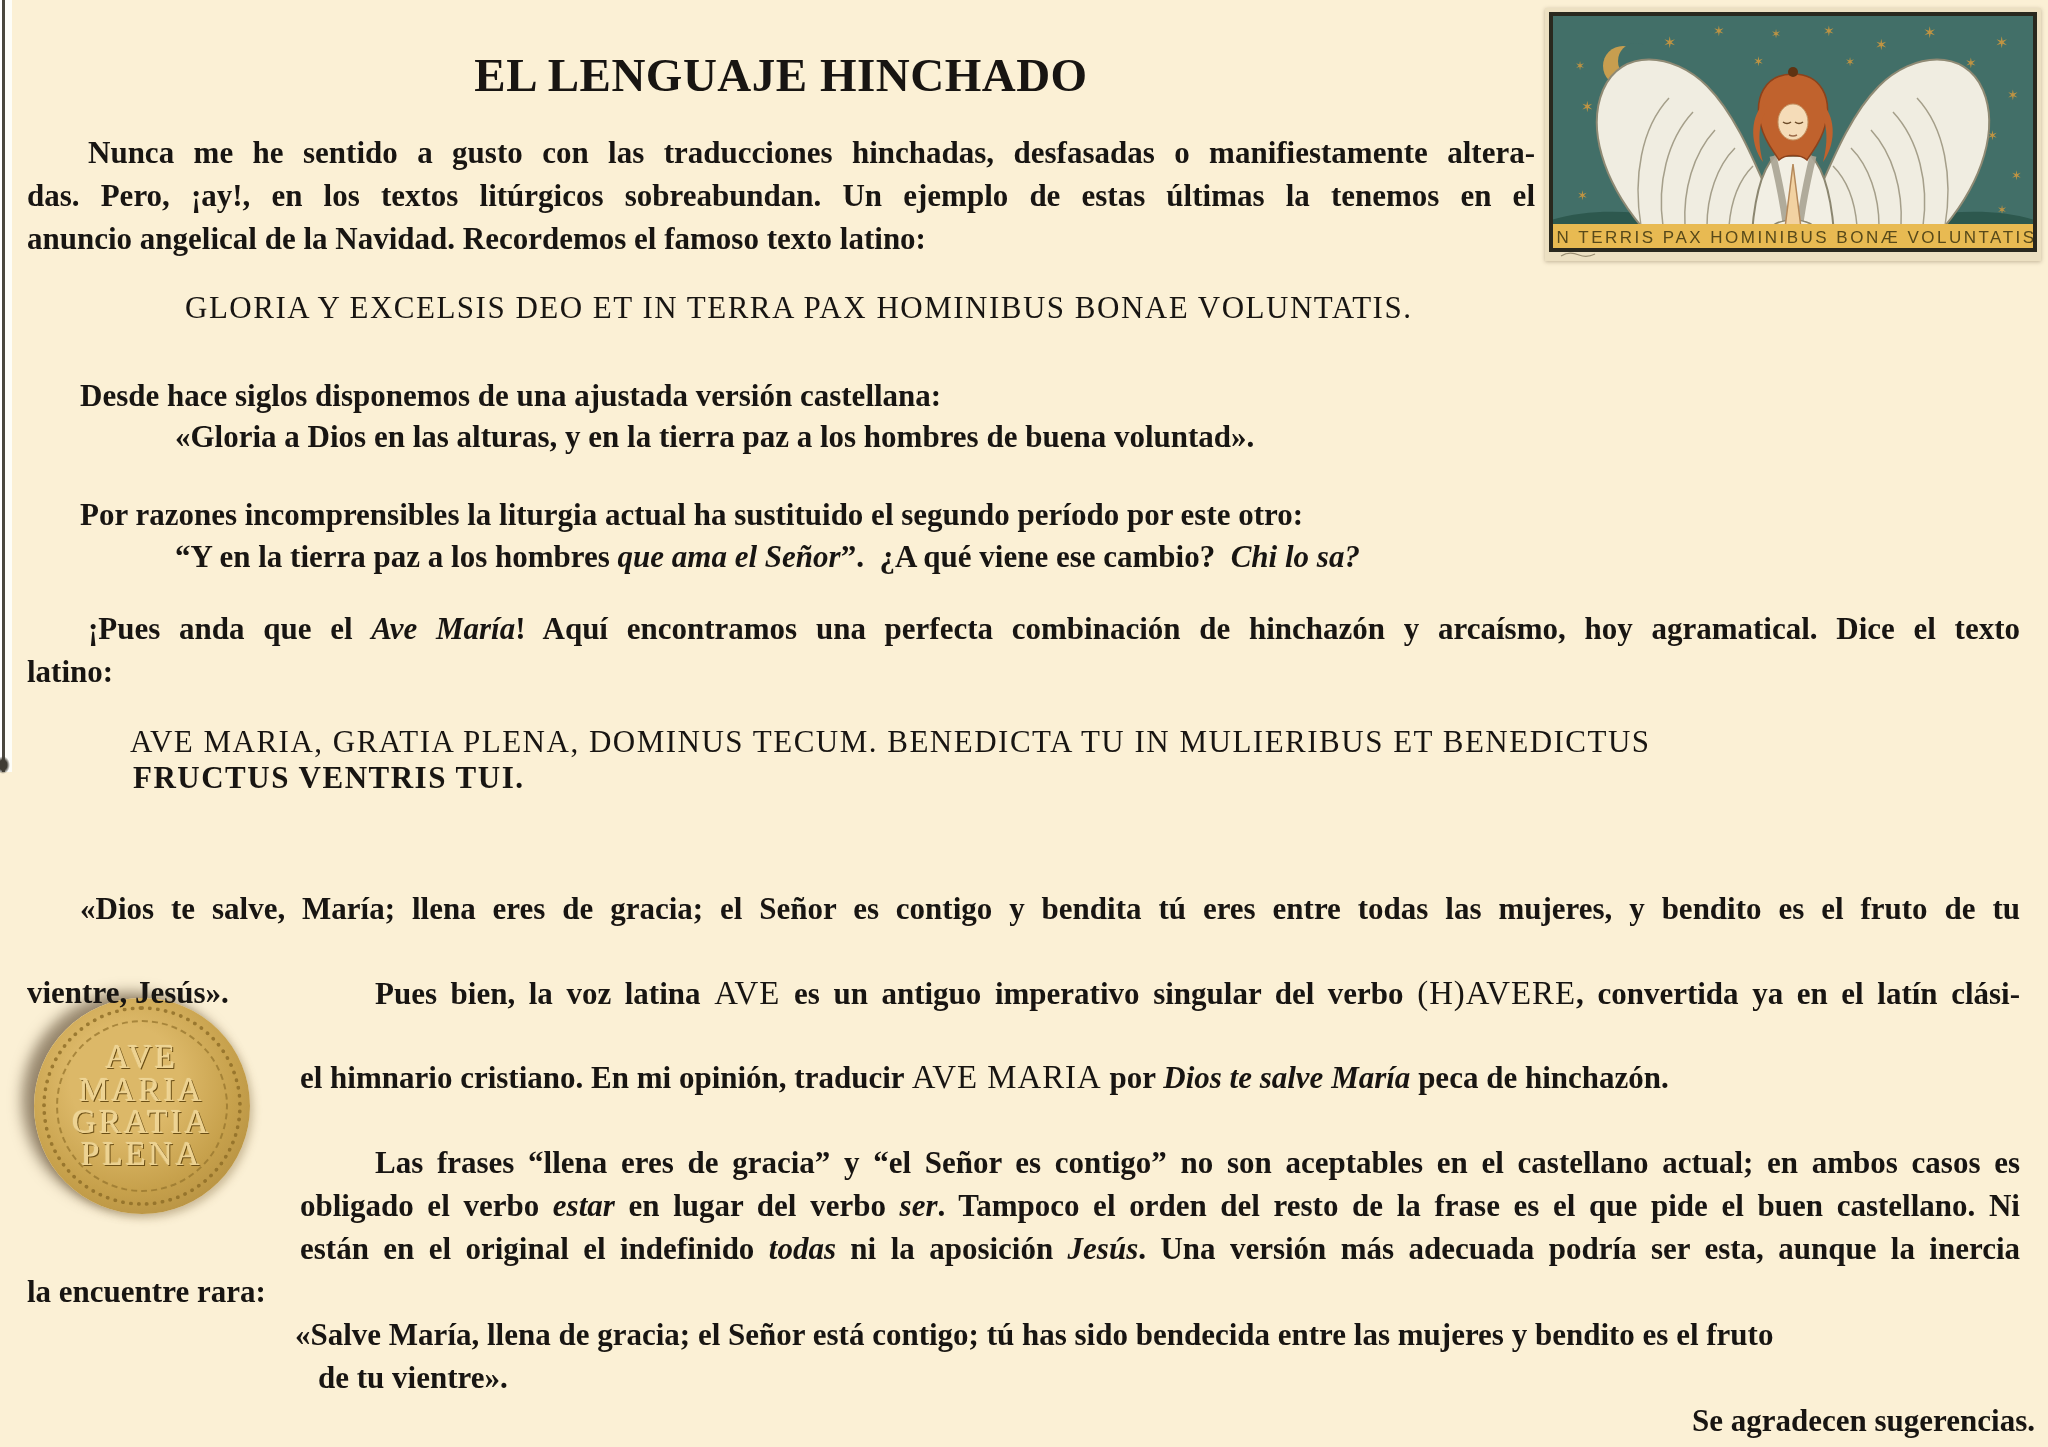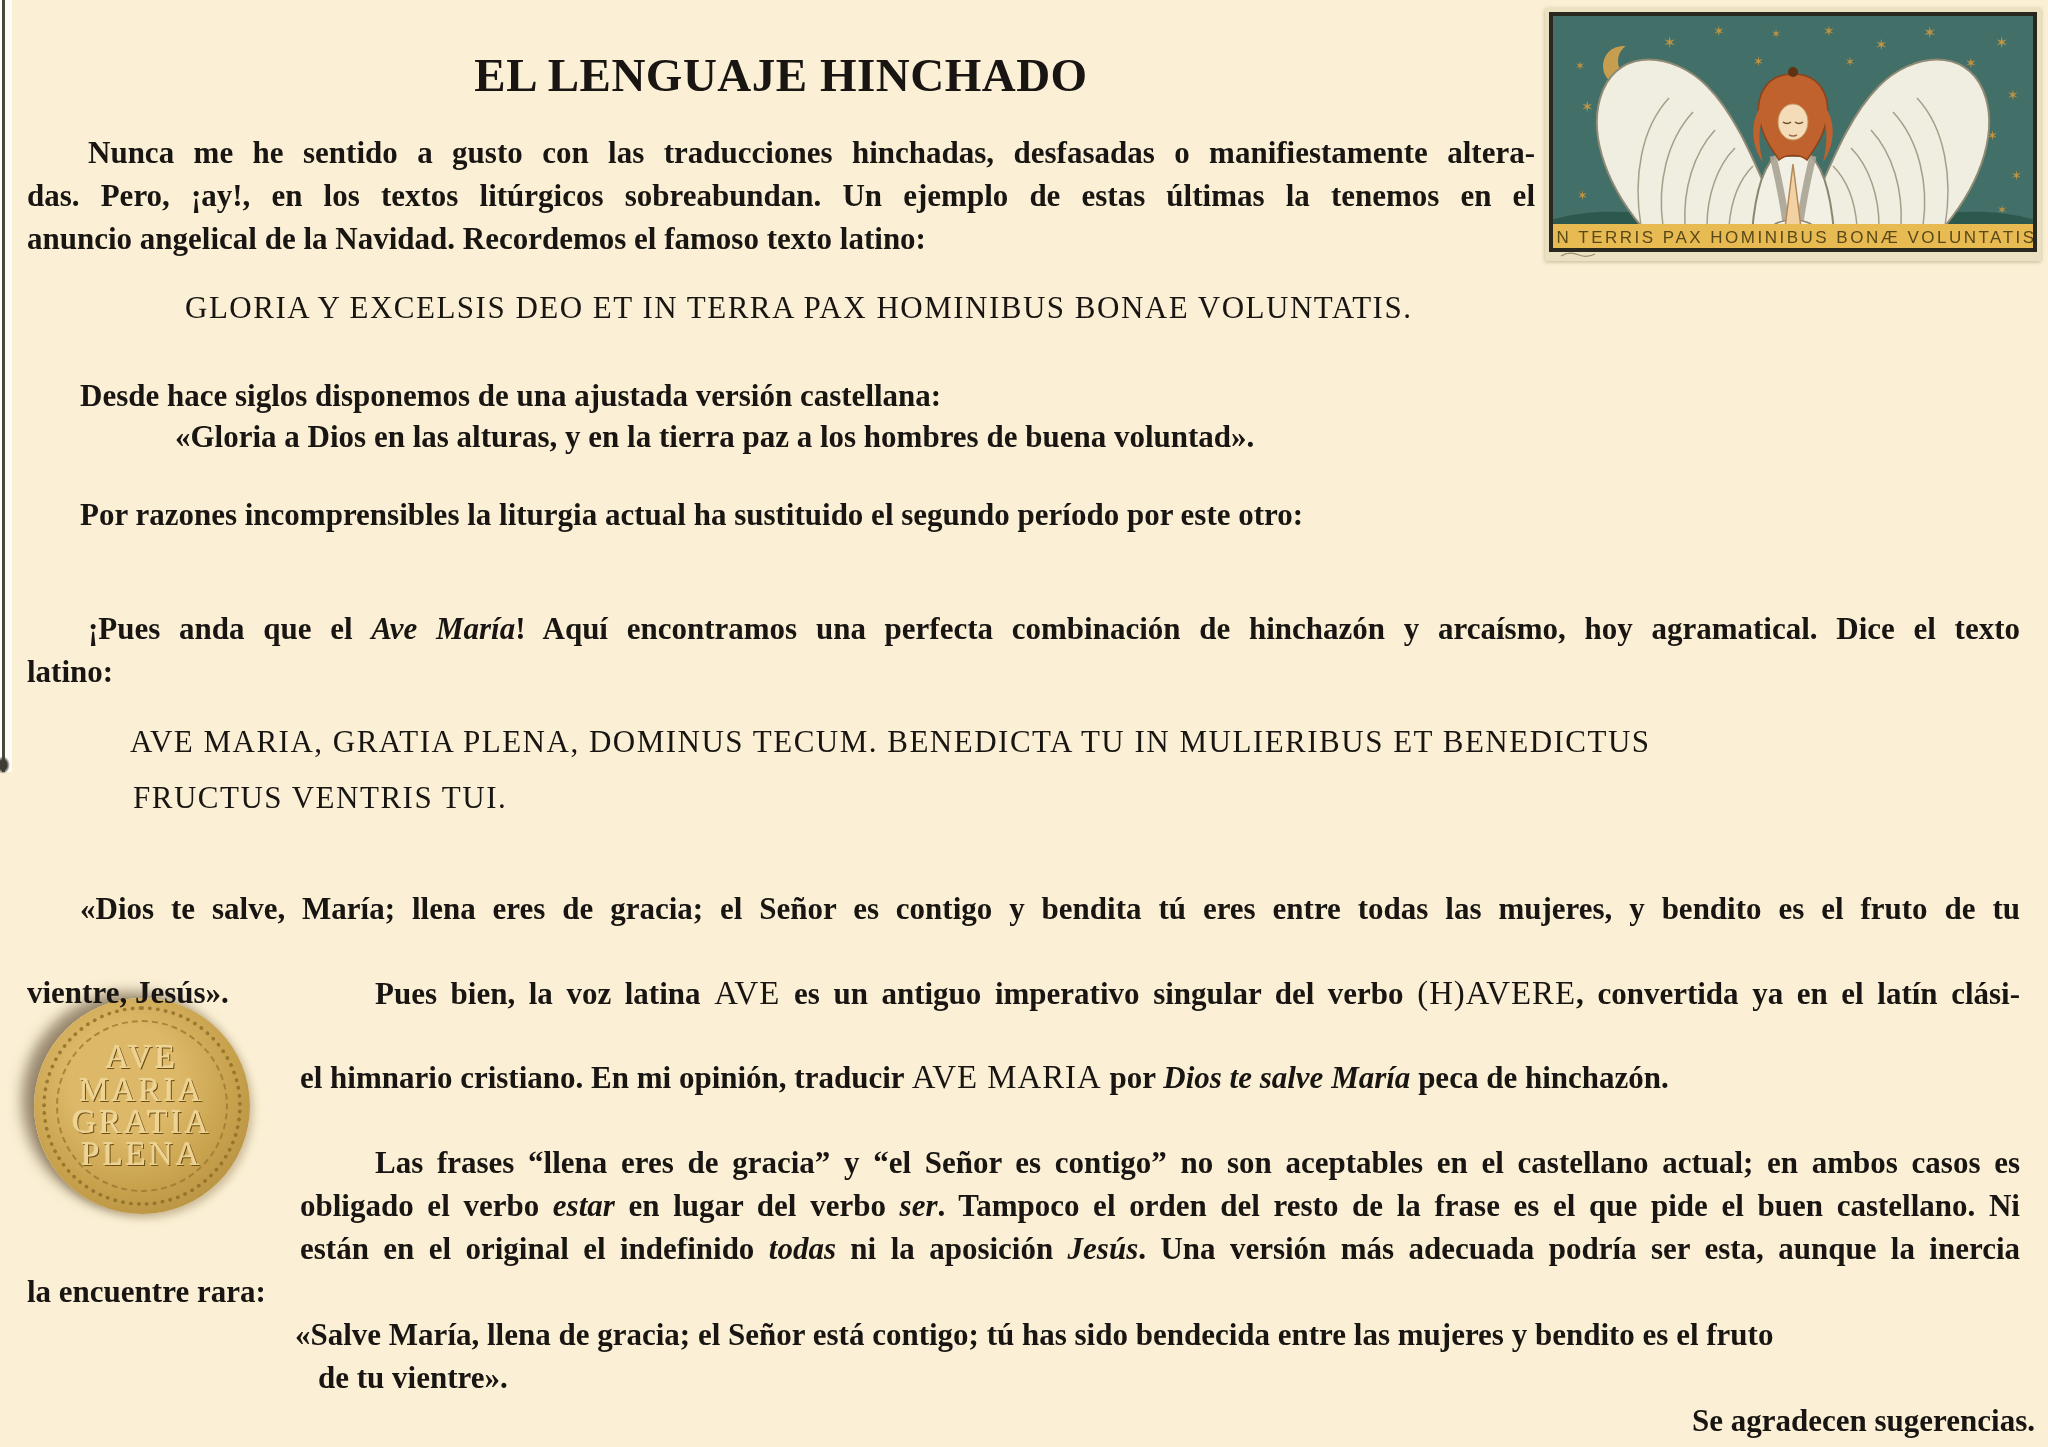--- a/index.html
+++ b/index.html
@@ -159,24 +159,25 @@
   </div>
 
 <div class="line title center" style="left: 27px; top: 48px; width: 1508px;"><span class="seg-n">EL LENGUAJE HINCHADO</span></div>
     <div class="line justify" style="left: 88px; top: 135px; width: 1447px;"><span class="seg-n">Nunca me he sentido a gusto con las traducciones hinchadas, desfasadas o manifiestamente altera-</span></div>
     <div class="line justify" style="left: 27px; top: 178px; width: 1508px;"><span class="seg-n">das. Pero, ¡ay!, en los textos litúrgicos sobreabundan. Un ejemplo de estas últimas la tenemos en el</span></div>
     <div class="line" style="left: 27px; top: 221px;"><span class="seg-n">anuncio angelical de la Navidad. Recordemos el famoso texto latino:</span></div>
     <div class="line latin" style="left: 185px; top: 290px;"><span class="seg-n">GLORIA Y EXCELSIS DEO ET IN TERRA PAX HOMINIBUS BONAE VOLUNTATIS.</span></div>
     <div class="line" style="left: 80px; top: 378px;"><span class="seg-n">Desde hace siglos disponemos de una ajustada versión castellana:</span></div>
     <div class="line" style="left: 175px; top: 419px;"><span class="seg-n">«Gloria a Dios en las alturas, y en la tierra paz a los hombres de buena voluntad».</span></div>
     <div class="line" style="left: 80px; top: 497px;"><span class="seg-n">Por razones incomprensibles la liturgia actual ha sustituido el segundo período por este otro:</span></div>
+    <div class="line" style="left: 175px; top: 539px;"><span class="seg-n">“Y en la tierra paz a los hombres </span><span class="seg-it">que ama el Señor</span><span class="seg-n">”.  ¿A qué viene ese cambio?  </span><span class="seg-it">Chi lo sa?</span></div>
     <div class="line justify" style="left: 88px; top: 611px; width: 1932px;"><span class="seg-n">¡Pues anda que el </span><span class="seg-it">Ave María</span><span class="seg-n">! Aquí encontramos una perfecta combinación de hinchazón y arcaísmo, hoy agramatical. Dice el texto</span></div>
     <div class="line" style="left: 27px; top: 654px;"><span class="seg-n">latino:</span></div>
     <div class="line latin" style="left: 130px; top: 724px;"><span class="seg-n">AVE MARIA, GRATIA PLENA, DOMINUS TECUM. BENEDICTA TU IN MULIERIBUS ET BENEDICTUS</span></div>
-    <div class="line latin" style="left: 133px; top: 780px;"><span class="seg-n">FRUCTUS VENTRIS TUI.</span></div>
+    <div class="line latin" style="left: 133px; top: 760px; font-weight: bold;"><span class="seg-n">FRUCTUS VENTRIS TUI.</span></div>
     <div class="line justify" style="left: 80px; top: 891px; width: 1940px;"><span class="seg-n">«Dios te salve, María; llena eres de gracia; el Señor es contigo y bendita tú eres entre todas las mujeres, y bendito es el fruto de tu</span></div>
     <div class="line" style="left: 27px; top: 935px; margin-top: 40px;"><span class="seg-n">vientre, Jesús».</span></div>
     <div class="line justify" style="left: 375px; top: 975px; width: 1645px;"><span class="seg-n">Pues bien, la voz latina </span><span class="seg-latin">AVE</span><span class="seg-n"> es un antiguo imperativo singular del verbo </span><span class="seg-latin">(H)AVERE</span><span class="seg-n">, convertida ya en el latín clási-</span></div>
     <div class="line" style="left: 300px; top: 1059px;"><span class="seg-n">el himnario cristiano. En mi opinión, traducir </span><span class="seg-latin">AVE MARIA</span><span class="seg-n"> por </span><span class="seg-it">Dios te salve María</span><span class="seg-n"> peca de hinchazón.</span></div>
     <div class="line justify" style="left: 375px; top: 1145px; width: 1645px;"><span class="seg-n">Las frases “llena eres de gracia” y “el Señor es contigo” no son aceptables en el castellano actual; en ambos casos es</span></div>
     <div class="line justify" style="left: 300px; top: 1188px; width: 1720px;"><span class="seg-n">obligado el verbo </span><span class="seg-it">estar</span><span class="seg-n"> en lugar del verbo </span><span class="seg-it">ser</span><span class="seg-n">. Tampoco el orden del resto de la frase es el que pide el buen castellano. Ni</span></div>
     <div class="line justify" style="left: 300px; top: 1231px; width: 1720px;"><span class="seg-n">están en el original el indefinido </span><span class="seg-it">todas</span><span class="seg-n"> ni la aposición </span><span class="seg-it">Jesús</span><span class="seg-n">. Una versión más adecuada podría ser esta, aunque la inercia</span></div>
     <div class="line" style="left: 27px; top: 1274px;"><span class="seg-n">la encuentre rara:</span></div>
     <div class="line" style="left: 295px; top: 1317px;"><span class="seg-n">«Salve María, llena de gracia; el Señor está contigo; tú has sido bendecida entre las mujeres y bendito es el fruto</span></div>
     <div class="line" style="left: 318px; top: 1360px; text-align: center;"><span class="seg-n">de tu vientre».</span></div>

